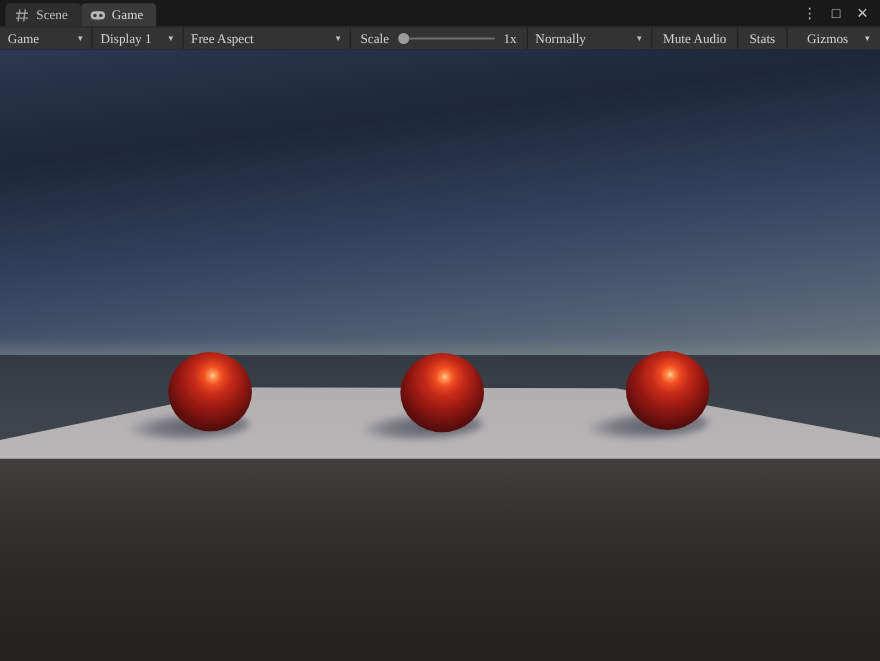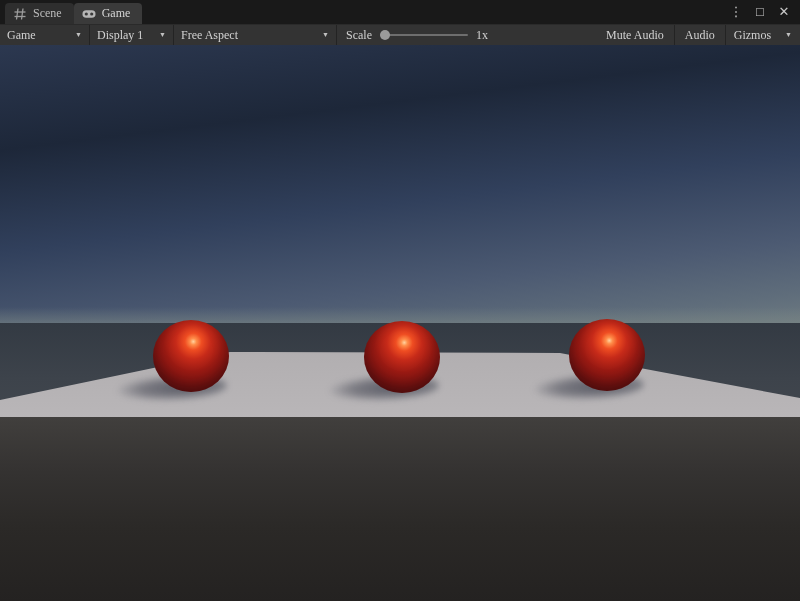--- a/index.html
+++ b/index.html
@@ -35,21 +35,21 @@
   .tb-scale { display:flex; align-items:center; gap:8px; padding:0 9px;
     border-right:none; }
   .slider { position:relative; width:88px; height:12px; }
   .slider .track { position:absolute; left:0; right:0; top:5px; height:2px;
     background:#6e6e6e; border-radius:1px; }
   .slider .knob { position:absolute; left:0; top:1px; width:10px; height:10px;
     border-radius:50%; background:#9a9a9a; }
   .tb-right { margin-left:auto; display:flex; align-items:stretch; }
   .tb-normally { width:114px; border-left:1px solid #232323; }
   .tb-mute, .tb-stats { padding:0 10px;align-items:center; }
-  .tb-gizmos { padding:0 8px; border-right:none; }
+  .tb-gizmos { padding:0 8px; border-right:none;margin-left:10px; }
 
   
   .viewport { position:absolute; top:45px; left:0; width:800px; height:556px;
     overflow:hidden; background:#242e44; }
   .sky { position:absolute; top:0; left:0; width:800px; height:278px;
     background:linear-gradient(173deg, #2c3850 0%, #1d2739 28%, #31405c 55%,
       #4c5a72 78%, #5f6d7b 92%, #6d7a81 100%); }
   .sky-glow { position:absolute; top:262px; left:0; width:800px; height:16px;
     background:linear-gradient(to bottom, rgba(122,134,134,0) 0%, rgba(122,134,132,0.55) 100%); }
   .sea { position:absolute; top:278px; left:0; width:800px; height:100px;
@@ -119,25 +119,29 @@
     </div>
     <div class="tbtn tb-scale">
       <span>Scale</span>
       <span class="slider">
         <span class="track"></span>
         <span class="knob"></span>
       </span>
       <span>1x</span>
     </div>
     <div class="tb-right">
+      <div class="tbtn tb-normally">
+        <span>Normally</span>
+        <span class="arrow">▼</span>
+      </div>
       <div class="tbtn tb-mute">
         <span>Mute Audio</span>
       </div>
       <div class="tbtn tb-stats">
-        <span>Audio</span>
+        <span>Stats</span>
       </div>
       <div class="tbtn tb-gizmos">
         <span>Gizmos</span>
         <span class="arrow">▼</span>
       </div>
     </div>
   </div>
 
   <div class="viewport">
     <div class="sky"></div>

